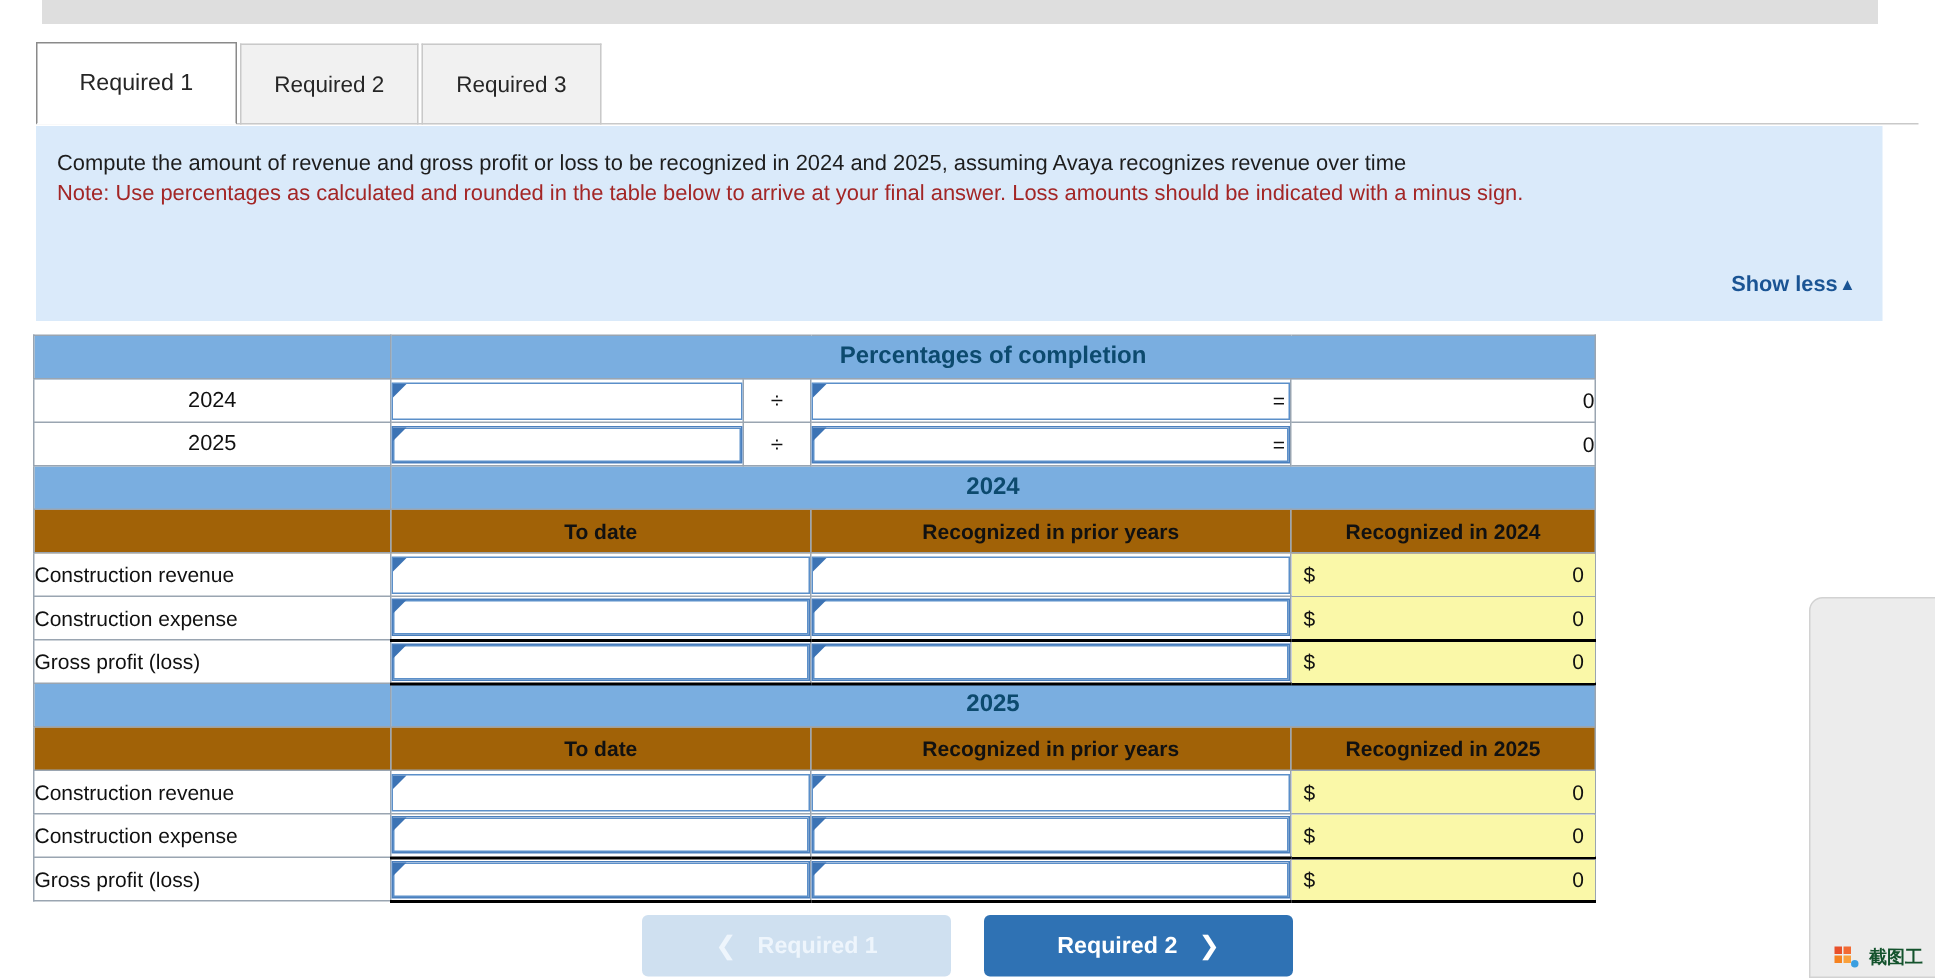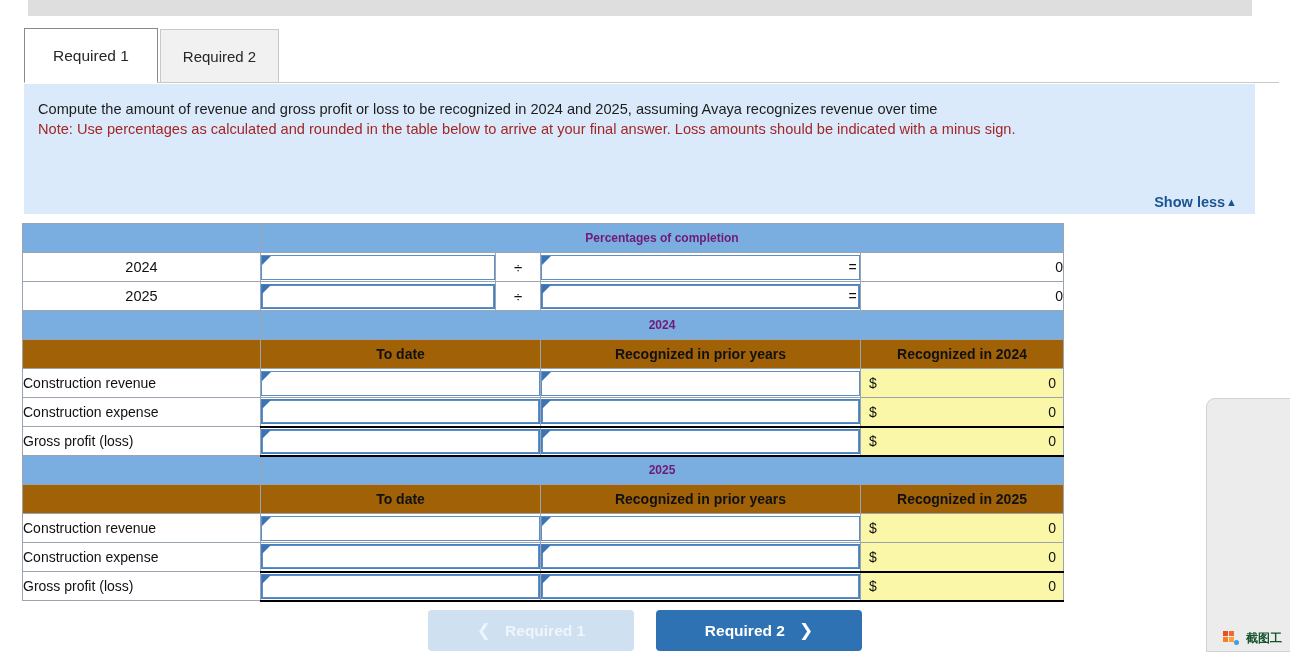--- a/index.html
+++ b/index.html
@@ -75,21 +75,21 @@
     line-height: 19.5px;
     color: #1d1d1d;
   }
   .instr-note {
     font-size: 14.6px;
     line-height: 19.5px;
     color: #a32626;
   }
   .showless {
     position: absolute;
-    right: 18px; bottom: 4px;
+    right: 18px; bottom: 16px;
     font-size: 14.5px;
     font-weight: bold;
     color: #1a5494;
     cursor: pointer;
     display: flex;
     align-items: center;
     gap: 1px;
     white-space: nowrap;
   }
   .showless .caret {
@@ -117,22 +117,22 @@
   .c-label { width: 238px; }
   .c-a     { width: 235px; }
   .c-op    { width: 45px; }
   .c-b     { width: 320px; }
   .c-res   { width: 203px; }
 
   .band {
     background: #7aaee0;
     text-align: center;
     font-weight: bold;
-    font-size: 12px;
-    color: #701a75;
+    font-size: 16px;
+    color: #0c4a6e;
     height: 28px;
     margin-top: 21px;
   }
   .band.blank { background: #7aaee0; }
   .subhead {
     background: #a16207;
     text-align: center;
     font-weight: bold;
     font-size: 14px;
     color: #111;
@@ -283,20 +283,21 @@
 </head>
 <body>
 
 <div id="page">
 
   <div class="topbar"></div>
 
   <div class="tabstrip">
     <div class="tab active">Required 1</div>
     <div class="tab">Required 2</div>
+    <div class="tab">Required 3</div>
   </div>
   <div class="tabstrip-rule"></div>
 
   <div class="instr">
     <div class="instr-line">Compute the amount of revenue and gross profit or loss to be recognized in 2024 and 2025, assuming Avaya recognizes revenue over time</div>
     <div class="instr-note">Note: Use percentages as calculated and rounded in the table below to arrive at your final answer. Loss amounts should be indicated with a minus sign.</div>
     <div class="showless">
       <span>Show less</span>
       <span class="caret">▲</span>
     </div>

